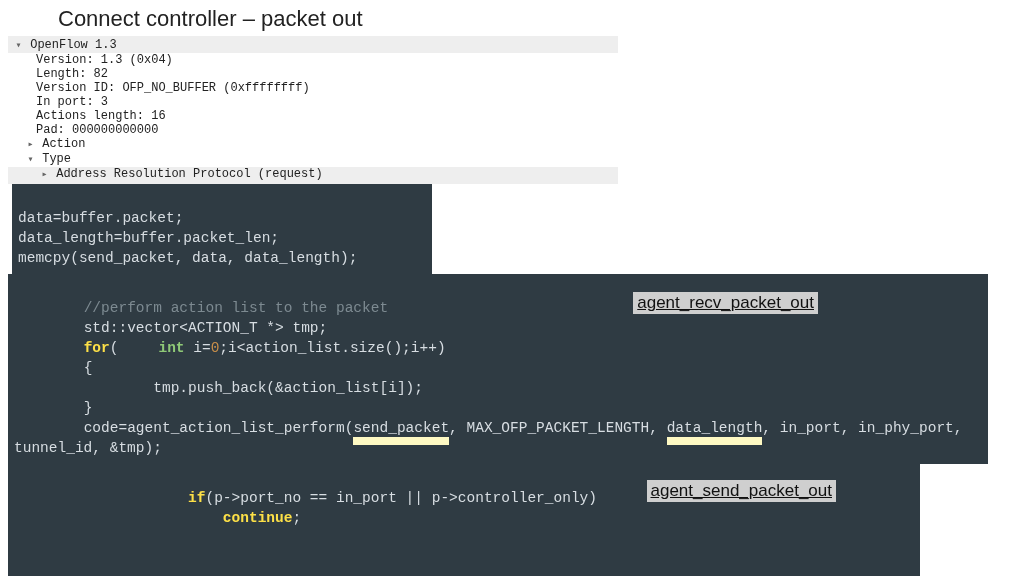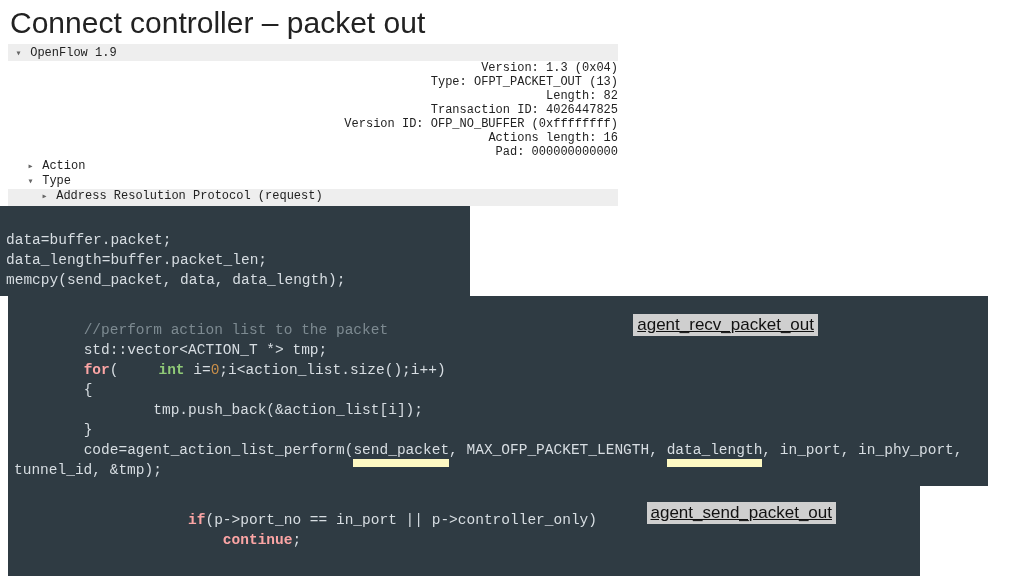--- a/index.html
+++ b/index.html
@@ -4,24 +4,25 @@
 <style>
   * { margin: 0; padding: 0; box-sizing: border-box; }
   body {
     width: 1024px;
     height: 576px;
     background: #fff;
     font-family: "Segoe UI", Arial, sans-serif;
     overflow: hidden;
   }
   .title {
-    font-size: 30px;
+    font-size: 22px;
     font-weight: 400;
     color: #222;
     padding: 6px 10px 4px 10px;
+    margin-left: 48px;
   }
   
   .pkt-tree {
     width: 610px;
     margin-left: 8px;
     background: #eeeeee;
     font-family: "Consolas", "Courier New", monospace;
     font-size: 12px;
     line-height: 14px;
     color: #222;
@@ -29,43 +30,44 @@
   }
   .pkt-tree .row { white-space: pre; }
   .pkt-tree .body { background: #fff; }
   .tri {
     display: inline-block;
     width: 9px;
     text-align: center;
     color: #666;
     font-size: 10px;
   }
-  .ind1 { padding-left: 28px; text-align: right; }
+  .ind1 { padding-left: 28px; }
   .ind0 { padding-left: 6px; }
   .ind2 { padding-left: 18px; }
   .ind3 { padding-left: 32px; }
 
   
   .code {
     font-family: "Consolas", "Courier New", monospace;
     font-size: 14.5px;
     line-height: 20px;
     background: #2f3b43;
     color: #d7dde2;
     white-space: pre;
     position: relative;
   }
   .code .cm { color: #7d8a91; }
-  .code .kw { color: #fca5a5; font-weight: bold; }
+  .code .kw { color: #fde047; font-weight: bold; }
   .code .ty { color: #8fc977; font-weight: bold; margin-left: 40px; }
   .code .num { color: #c98f4a; }
   .code .uline { border-bottom: 8px solid #fef9c3; padding-bottom: 1px; }
 
   .code1 {
-    width: 470px;
+    margin-left: 12px;
+    width: 420px;
     padding: 4px 6px 6px 6px;
   }
   .code2 {
     margin-left: 8px;
     width: 980px;
     padding: 4px 6px 6px 6px;
   }
   .code3 {
     margin-left: 8px;
     width: 912px;
@@ -80,27 +82,26 @@
     padding: 1px 4px;
     text-decoration: underline;
   }
 </style>
 </head>
 <body>
 
 <div class="title">Connect controller – packet out</div>
 
 <div class="pkt-tree">
-  <div class="row ind0"><span class="tri">▾</span> <span>OpenFlow 1.9</span></div>
+  <div class="row ind0"><span class="tri">▾</span> <span>OpenFlow 1.3</span></div>
   <div class="body">
     <div class="row ind1">Version: 1.3 (0x04)</div>
-    <div class="row ind1">Type: OFPT_PACKET_OUT (13)</div>
     <div class="row ind1">Length: 82</div>
-    <div class="row ind1">Transaction ID: 4026447825</div>
     <div class="row ind1">Version ID: OFP_NO_BUFFER (0xffffffff)</div>
+    <div class="row ind1">In port: 3</div>
     <div class="row ind1">Actions length: 16</div>
     <div class="row ind1">Pad: 000000000000</div>
     <div class="row ind2"><span class="tri">▸</span> <span>Action</span></div>
     <div class="row ind2"><span class="tri">▾</span> <span>Type</span></div>
   </div>
   <div class="row ind3"><span class="tri">▸</span> <span>Address Resolution Protocol (request)</span></div>
 </div>
 
 <div class="code code1">
 <span>data=buffer.packet;</span>

